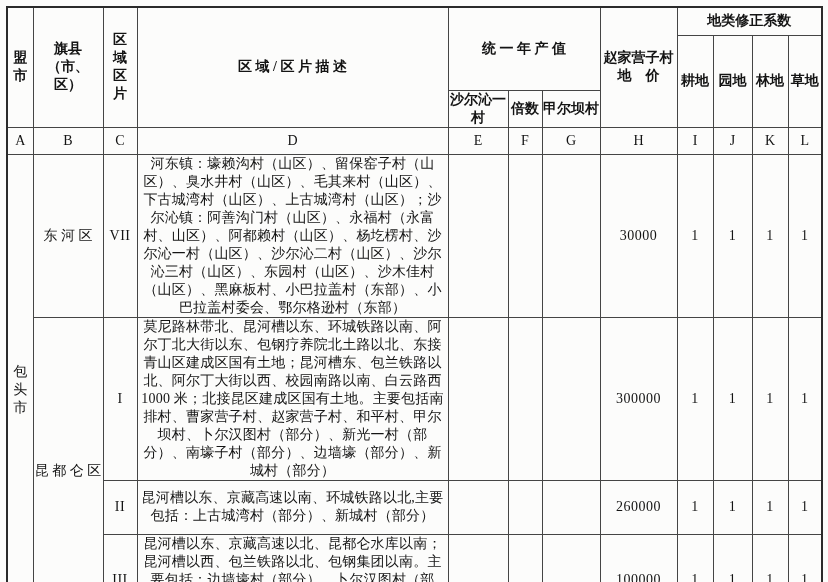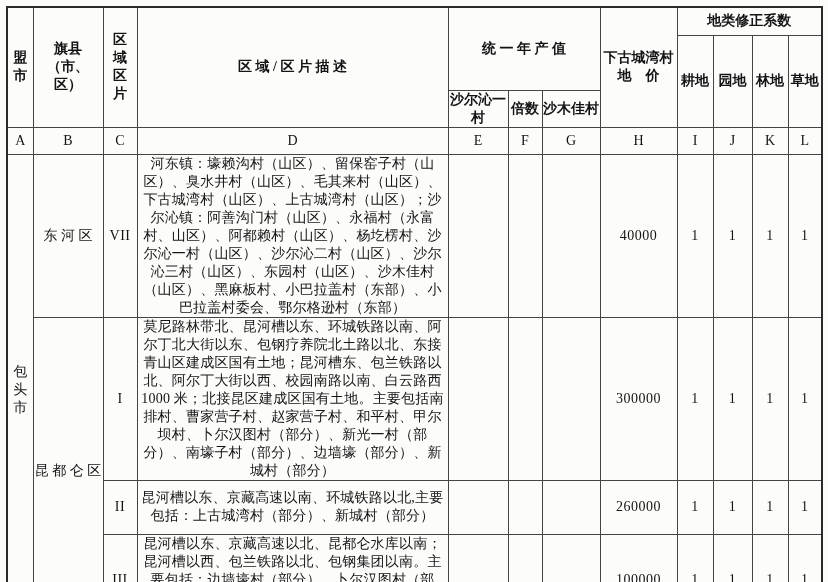--- a/index.html
+++ b/index.html
@@ -66,36 +66,36 @@
       <td rowspan="3" class="hd vert2">盟
 市</td>
       <td rowspan="3" class="hd twoline">旗县
 （市、区）</td>
       <td rowspan="3" class="hd vert4">区
 域
 区
 片</td>
       <td rowspan="3" class="hd">区 域 / 区 片 描 述</td>
       <td colspan="3" rowspan="2" class="hd">统 一 年 产 值</td>
-      <td rowspan="3" class="hd twoline">下古城湾村
+      <td rowspan="3" class="hd twoline">赵家营子村
 地    价</td>
       <td colspan="4" class="hd">地类修正系数</td>
     </tr>
 
     <tr class="hr2">
       <td rowspan="2" class="hd">耕地</td>
       <td rowspan="2" class="hd">园地</td>
       <td rowspan="2" class="hd">林地</td>
       <td rowspan="2" class="hd">草地</td>
     </tr>
 
     <tr class="hr3">
       <td class="hd">沙尔沁一村</td>
       <td class="hd">倍数</td>
-      <td class="hd">沙木佳村</td>
+      <td class="hd">甲尔坝村</td>
     </tr>
 
     <tr class="hr4">
       <td class="letter">A</td>
       <td class="letter">B</td>
       <td class="letter">C</td>
       <td class="letter">D</td>
       <td class="letter">E</td>
       <td class="letter">F</td>
       <td class="letter">G</td>
@@ -109,21 +109,21 @@
     <tr class="br1">
       <td rowspan="4" class="league">包
 头
 市</td>
       <td class="county">东 河 区</td>
       <td class="num">VII</td>
       <td class="desc">河东镇：壕赖沟村（山区）、留保窑子村（山区）、臭水井村（山区）、毛其来村（山区）、下古城湾村（山区）、上古城湾村（山区）；沙尔沁镇：阿善沟门村（山区）、永福村（永富村、山区）、阿都赖村（山区）、杨圪楞村、沙尔沁一村（山区）、沙尔沁二村（山区）、沙尔沁三村（山区）、东园村（山区）、沙木佳村（山区）、黑麻板村、小巴拉盖村（东部）、小巴拉盖村委会、鄂尔格逊村（东部）</td>
       <td></td>
       <td></td>
       <td></td>
-      <td class="num">40000</td>
+      <td class="num">30000</td>
       <td class="num">1</td>
       <td class="num">1</td>
       <td class="num">1</td>
       <td class="num">1</td>
     </tr>
 
     <tr class="br2">
       <td rowspan="3" class="county">昆 都 仑 区</td>
       <td class="num">I</td>
       <td class="desc">莫尼路林带北、昆河槽以东、环城铁路以南、阿尔丁北大街以东、包钢疗养院北土路以北、东接青山区建成区国有土地；昆河槽东、包兰铁路以北、阿尔丁大街以西、校园南路以南、白云路西 1000 米；北接昆区建成区国有土地。主要包括南排村、曹家营子村、赵家营子村、和平村、甲尔坝村、卜尔汉图村（部分）、新光一村（部分）、南壕子村（部分）、边墙壕（部分）、新城村（部分）</td>

